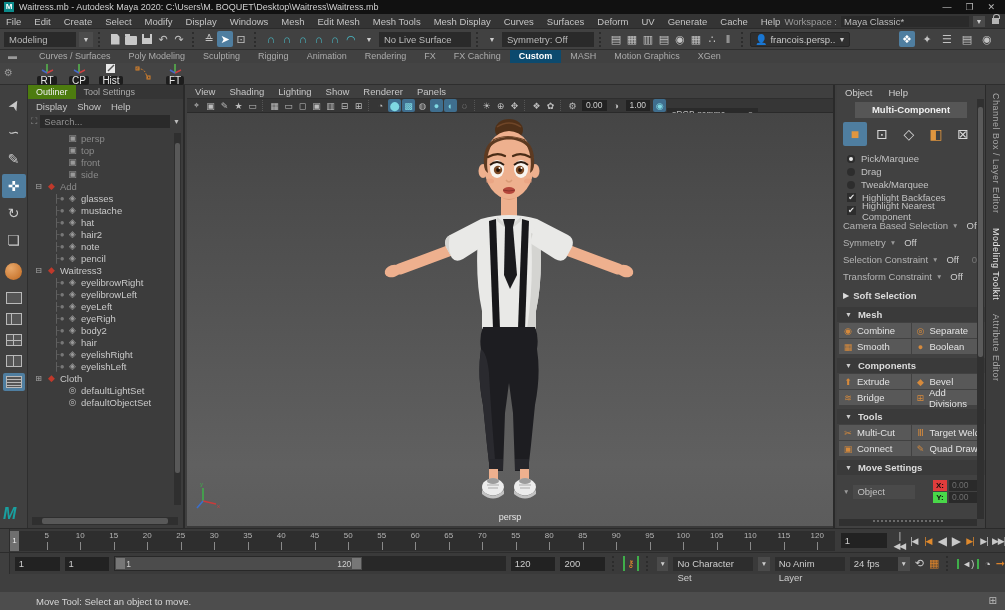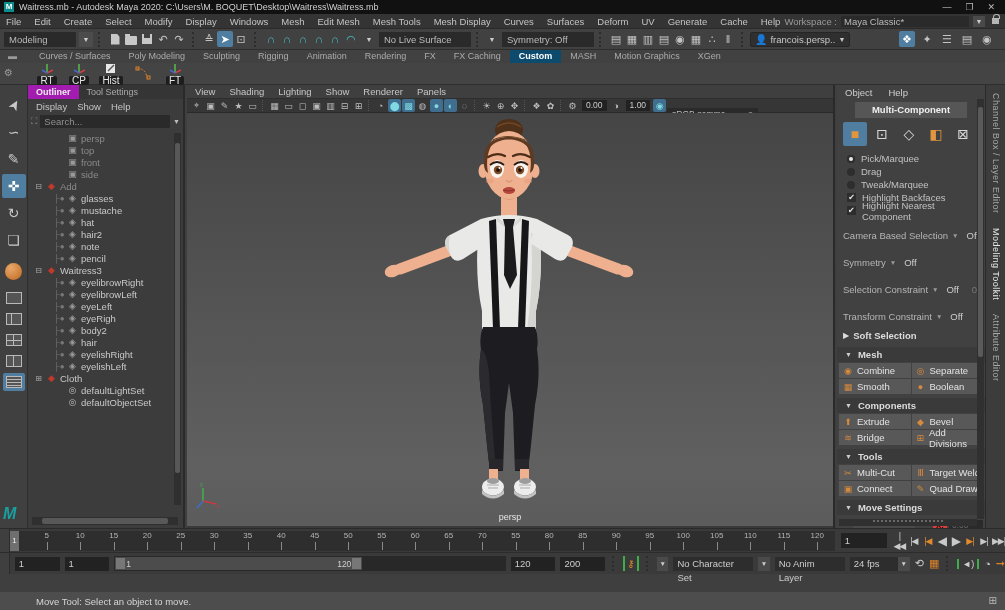--- a/index.html
+++ b/index.html
@@ -62,21 +62,21 @@
   .lg.v2b { background:linear-gradient(#b9b9b9,#b9b9b9) center/1px 100% no-repeat,#555; }
   .lgwrap { width:22px; height:18px; display:flex; align-items:center; justify-content:center; border-radius:2px; }
   .lgwrap.active { background:#4f7ea0; }
   .lg.list { background:repeating-linear-gradient(#555 0 2px,#b9b9b9 2px 3px); }
   #maya-logo { position:absolute; left:3px; top:505px; font-size:16px; font-weight:bold; font-style:italic; color:#19a0a0; }
 
   
   #outliner { left:28px; top:85px; width:157px; height:443px; background:#3c3c3c; border-right:2px solid #2a2a2a; }
   #outliner-tabs { display:flex; height:14px; background:#353535; }
   #outliner-tabs .otab { padding:0 8px; line-height:14px; color:#aaa; font-size:9px; }
-  #outliner-tabs .otab.active { background:#a21caf; color:#eee; font-weight:bold; }
+  #outliner-tabs .otab.active { background:#4d7c0f; color:#eee; font-weight:normal; }
   #outliner-menus { display:flex; gap:10px; height:14px; align-items:center; padding-left:8px; color:#c4c4c4; }
   #outliner-search { display:flex; align-items:center; height:17px; gap:3px; padding:0 3px; }
   #outliner-search .sfield { flex:1; height:13px; background:#2a2a2a; color:#8f8f8f; padding:0 4px; line-height:13px; display:flex; }
   #outliner-search .sarr { color:#bbb; font-size:7px; }
   #otree { position:relative; height:376px; overflow:hidden; padding-top:2px; }
   .onode { display:flex; align-items:center; height:12px; color:#c9c9c9; font-size:9.5px; gap:3px; }
   .onode.dim { color:#8a8a8a; }
   .oexp { width:9px; text-align:center; color:#aaa; font-size:8px; }
   .oconn { color:#777; font-size:8px; width:10px; text-align:center; }
   .oic { font-size:9px; width:11px; text-align:center; }
@@ -103,21 +103,21 @@
   #rp-menus { display:flex; gap:16px; height:15px; align-items:center; padding-left:8px; color:#cfcfcf; }
   #rp-header { width:112px; height:16px; margin:2px auto 4px; background:#565656; color:#efefef; font-weight:bold; text-align:center; line-height:16px; }
   #rp-modes { display:flex; justify-content:space-between; padding:0 10px 6px 6px; }
   .mode { width:24px; height:24px; display:flex; align-items:center; justify-content:center; border-radius:2px; }
   .mode.active { background:#4f7ea0; }
   .optrow { display:flex; align-items:center; gap:6px; height:13px; padding-left:10px; color:#c2c2c2; }
   .radio { width:8px; height:8px; border-radius:50%; background:#2d2d2d; }
   .radio.sel { background:#2d2d2d; box-shadow:inset 0 0 0 2px #2d2d2d; position:relative; }
   .radio.sel:after { content:""; position:absolute; left:2px; top:2px; width:4px; height:4px; border-radius:50%; background:#e8e8e8; }
   .check { width:9px; height:9px; background:#2d2d2d; color:#e8e8e8; font-size:8px; line-height:9px; text-align:center; }
-  .cstrow { display:flex; align-items:center; gap:4px; height:17px; padding-left:6px; color:#b5b5b5;margin-top:10px; }
+  .cstrow { display:flex; align-items:center; gap:4px; height:17px; padding-left:6px; color:#b5b5b5; }
   .cstrow .carr { font-size:6.5px; color:#999; }
   .cstrow .cval { color:#cfcfcf; margin-left:4px; }
   .cstrow .cextra { margin-left:auto; margin-right:8px; color:#777; }
   .sechdr { display:flex; align-items:center; gap:6px; height:15px; background:#3a3a3a; padding-left:8px; color:#dcdcdc; font-weight:bold; margin-top:3px; }
   .sechdr .sarr { font-size:7px; color:#ccc; }
   .btngrid { display:grid; grid-template-columns:1fr 1fr; gap:1px; padding:1px 2px; }
   .rpbtn { height:15px; background:#585858; display:flex; align-items:center; gap:4px; padding-left:4px; color:#e3e3e3; }
   .rpbtn .bic { color:#d68a3c; font-size:9px; width:10px; text-align:center; }
   #move-settings-row { display:flex; align-items:center; gap:4px; padding:5px 2px 0 6px; color:#c2c2c2; }
   #move-obj { width:62px; height:14px; background:#4a4a4a; display:flex; align-items:center; gap:5px; padding-left:4px; }

